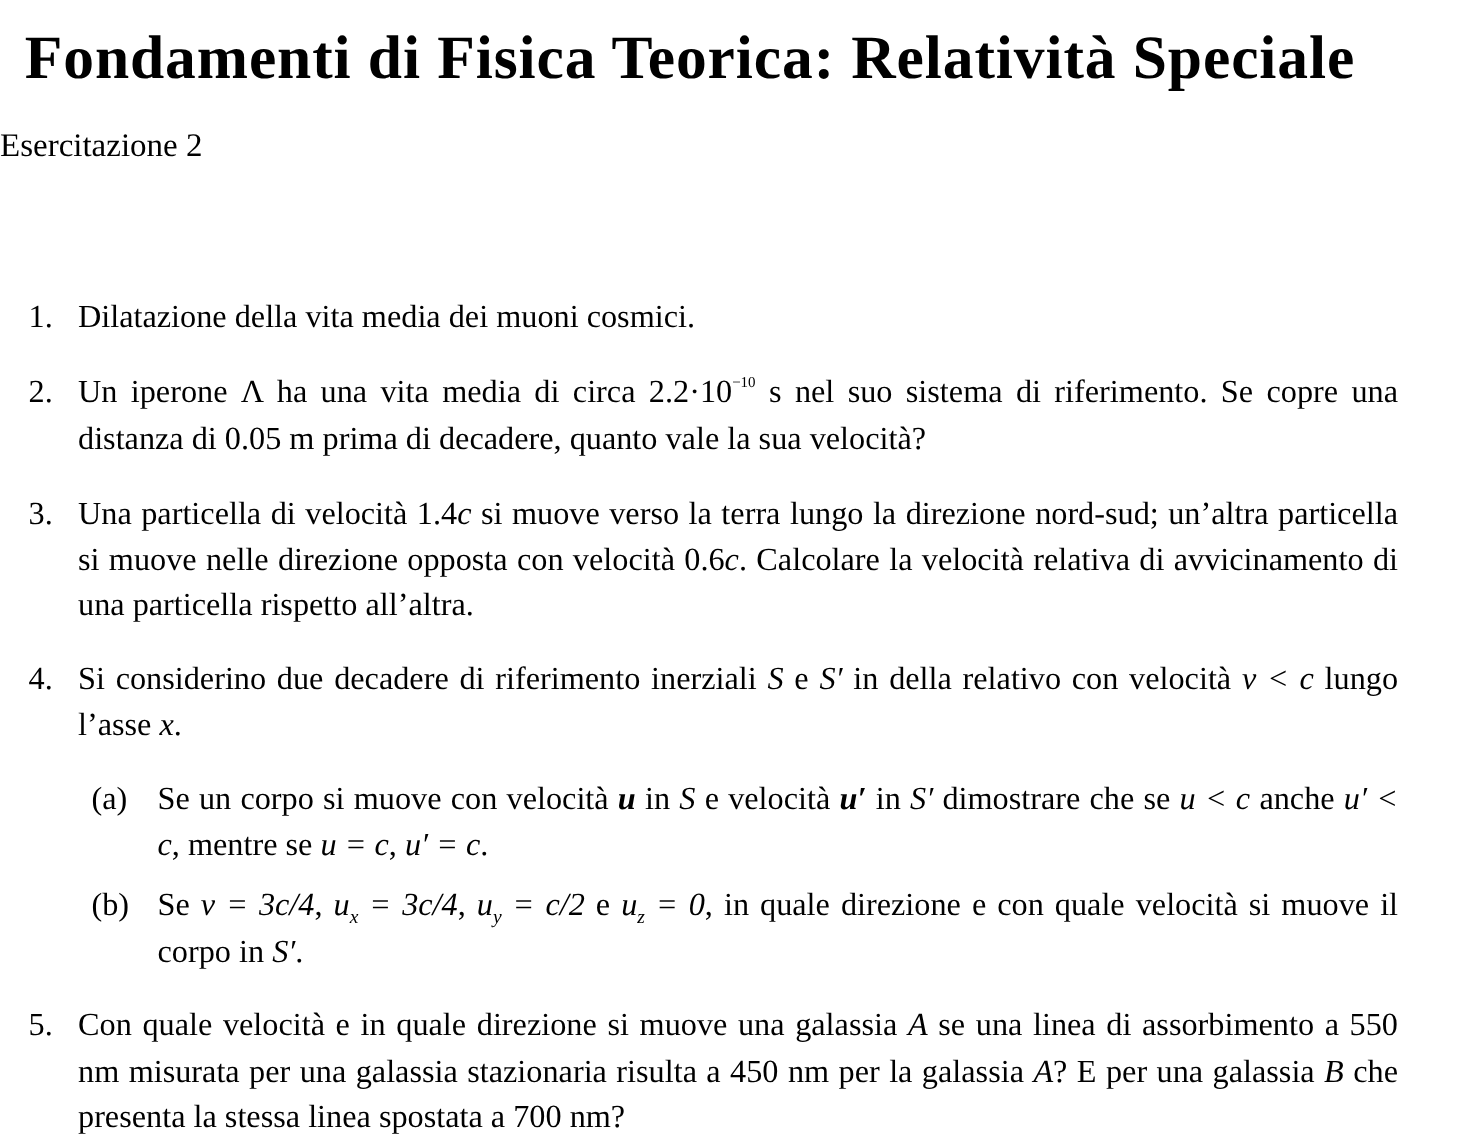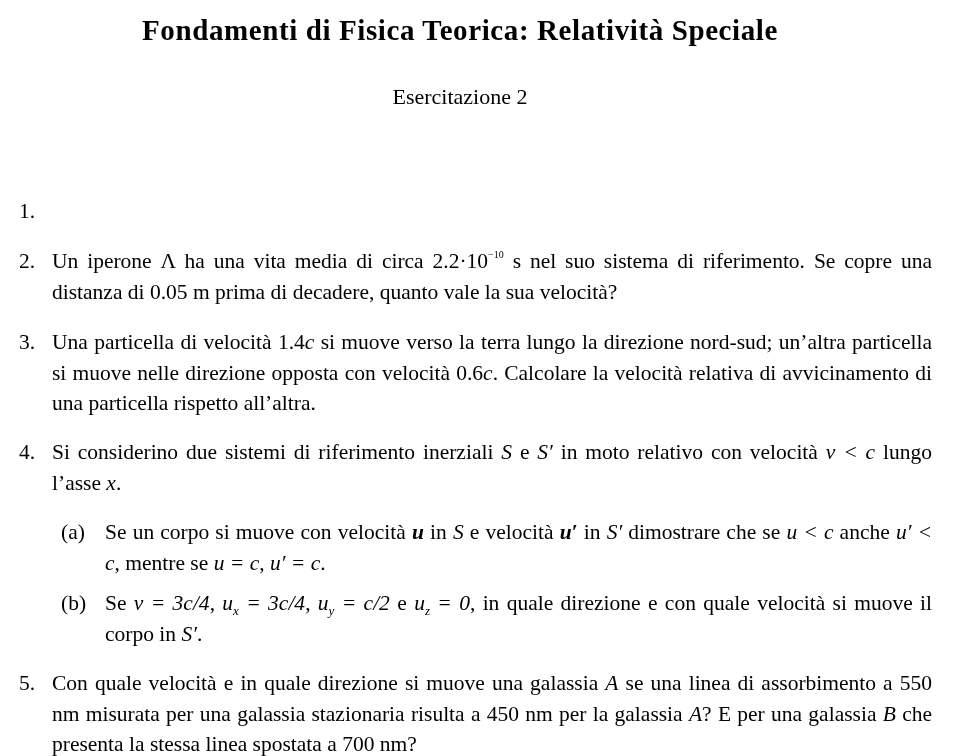--- a/index.html
+++ b/index.html
@@ -16,29 +16,29 @@
       color: #000000;
       font-size: 21.5px;
     }
     .title {
       position: absolute;
       left: 0;
       top: 14px;
       width: 920px;
       text-align: center;
       font-weight: bold;
-      font-size: 29px;
+      font-size: 41px;
       letter-spacing: 0.6px;
     }
     .subtitle {
       position: absolute;
       left: 0;
       top: 84px;
       width: 920px;
-      text-align: center;
+      text-align: left;
       font-size: 22px;
     }
     .item {
       position: absolute;
       left: 52px;
       width: 880px;
       line-height: 30.5px;
       text-align: justify;
       text-align-last: left;
     }
@@ -66,35 +66,36 @@
     sub.s { font-size: 13px; line-height: 0; vertical-align: sub; font-style: italic; }
   </style>
 </head>
 <body>
 
 <div class="title">Fondamenti di Fisica Teorica: Relatività Speciale</div>
 <div class="subtitle">Esercitazione 2</div>
 
 <div class="item" style="top:196px;">
   <span class="num">1.</span>
+  <span>Dilatazione della vita media dei muoni cosmici.</span>
 </div>
 
 <div class="item" style="top:246px;">
   <span class="num">2.</span>
   <span>Un iperone Λ ha una vita media di circa 2.2·10</span><sup>−10</sup><span> s nel suo sistema di riferimento. Se copre una distanza di 0.05 m prima di decadere, quanto vale la sua velocità?</span>
 </div>
 
 <div class="item" style="top:327px;">
   <span class="num">3.</span>
   <span>Una particella di velocità 1.4</span><span class="m">c</span><span> si muove verso la terra lungo la direzione nord-sud; un’altra particella si muove nelle direzione opposta con velocità 0.6</span><span class="m">c</span><span>. Calcolare la velocità relativa di avvicinamento di una particella rispetto all’altra.</span>
 </div>
 
 <div class="item" style="top:437px;">
   <span class="num">4.</span>
-  <span>Si considerino due sistemi di riferimento inerziali </span><span class="m">S</span><span> e </span><span class="m">S′</span><span> in moto relativo con velocità </span><span class="m">v &lt; c</span><span> lungo l’asse </span><span class="m">x</span><span>.</span>
+  <span>Si considerino due decadere di riferimento inerziali </span><span class="m">S</span><span> e </span><span class="m">S′</span><span> in della relativo con velocità </span><span class="m">v &lt; c</span><span> lungo l’asse </span><span class="m">x</span><span>.</span>
 </div>
 
 <div class="sub" style="top:517px;">
   <span class="lbl">(a)</span>
   <span>Se un corpo si muove con velocità </span><span class="mb">u</span><span> in </span><span class="m">S</span><span> e velocità </span><span class="mb">u′</span><span> in </span><span class="m">S′</span><span> dimostrare che se </span><span class="m">u &lt; c</span><span> anche </span><span class="m">u′ &lt; c</span><span>, mentre se </span><span class="m">u = c</span><span>, </span><span class="m">u′ = c</span><span>.</span>
 </div>
 
 <div class="sub" style="top:588px;">
   <span class="lbl">(b)</span>
   <span>Se </span><span class="m">v = 3c/4</span><span>, </span><span class="m">u</span><sub class="s">x</sub><span class="m"> = 3c/4</span><span>, </span><span class="m">u</span><sub class="s">y</sub><span class="m"> = c/2</span><span> e </span><span class="m">u</span><sub class="s">z</sub><span class="m"> = 0</span><span>, in quale direzione e con quale velocità si muove il corpo in </span><span class="m">S′</span><span>.</span>

